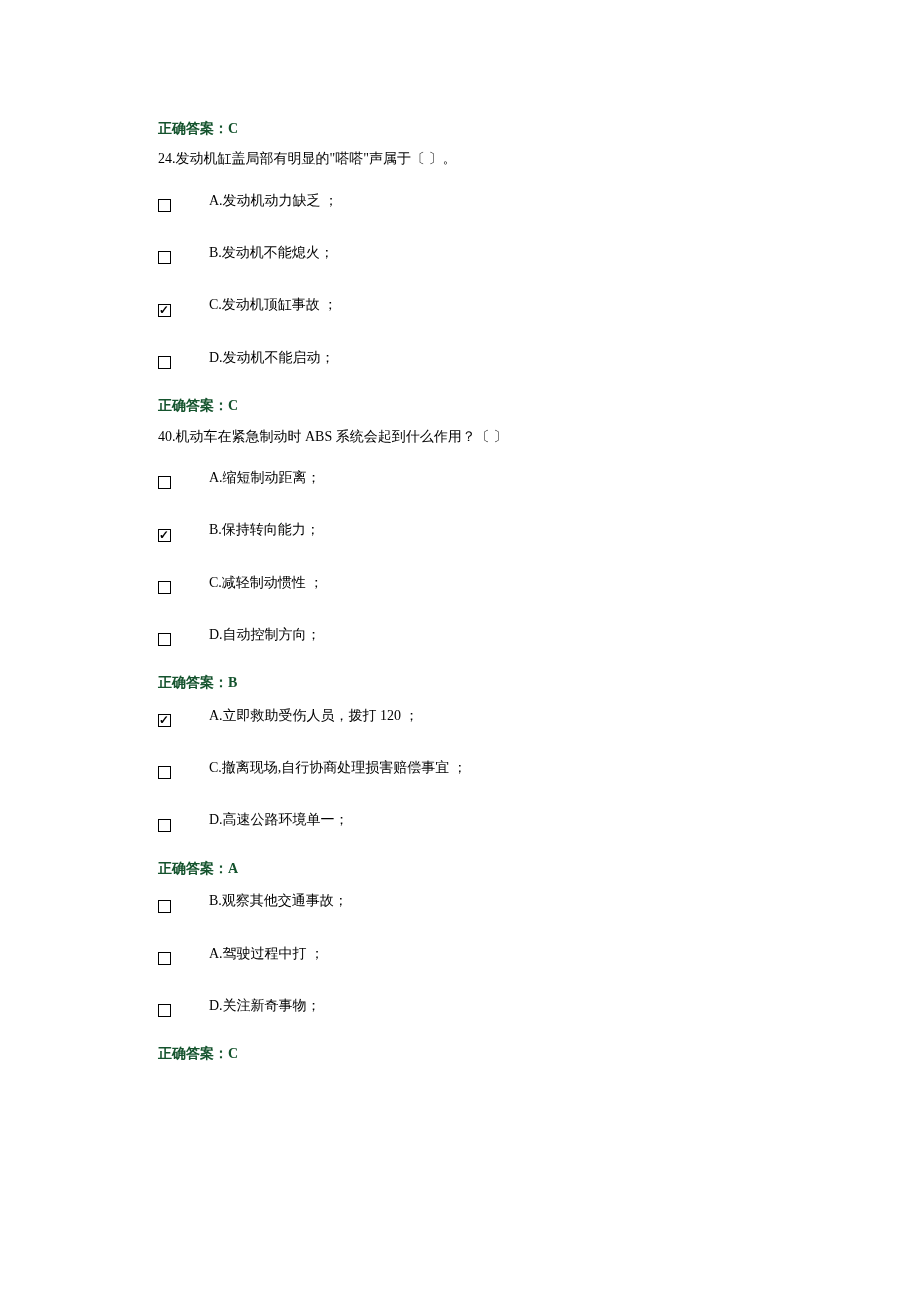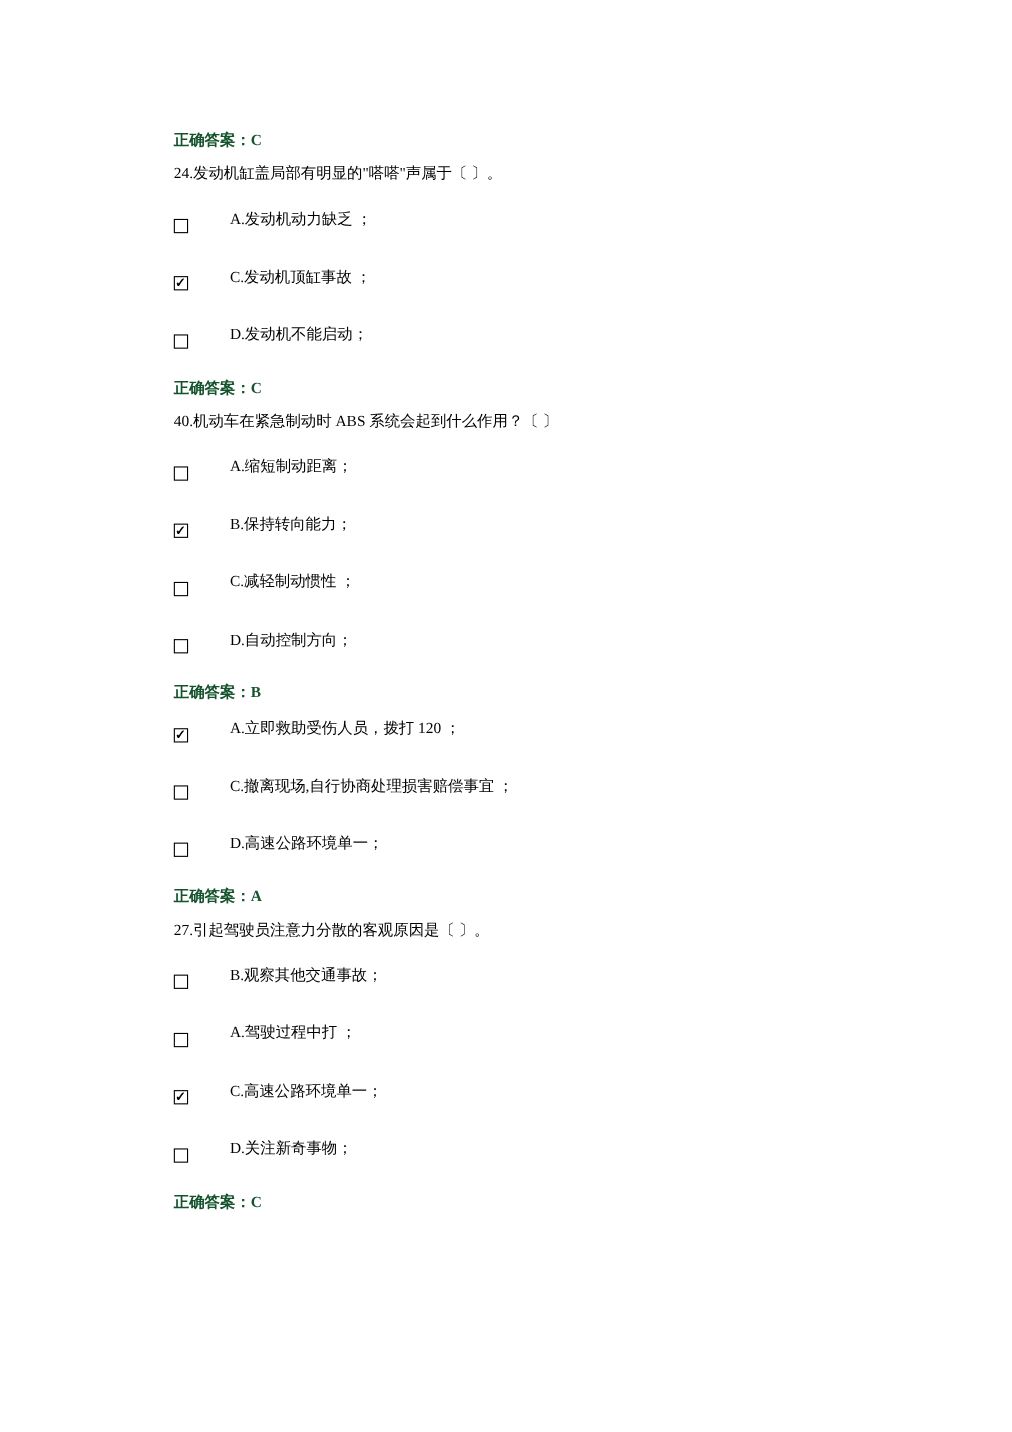--- a/index.html
+++ b/index.html
@@ -62,20 +62,24 @@
 
 <div id="content">
     <div class="answer-label">正确答案：C</div>
     <div class="question-block">
       <div class="question-text">24.发动机缸盖局部有明显的"嗒嗒"声属于〔 〕。</div>
       <div class="option-row">
         <span class="checkbox"></span>
         <span class="option-text">A.发动机动力缺乏 ；</span>
       </div>
       <div class="option-row">
+        <span class="checkbox"></span>
+        <span class="option-text">B.发动机不能熄火；</span>
+      </div>
+      <div class="option-row">
         <span class="checkbox checked"></span>
         <span class="option-text">C.发动机顶缸事故 ；</span>
       </div>
       <div class="option-row">
         <span class="checkbox"></span>
         <span class="option-text">D.发动机不能启动；</span>
       </div>
     </div>
     <div class="answer-label">正确答案：C</div>
     <div class="question-block">
@@ -107,32 +111,27 @@
         <span class="checkbox"></span>
         <span class="option-text">C.撤离现场,自行协商处理损害赔偿事宜 ；</span>
       </div>
       <div class="option-row">
         <span class="checkbox"></span>
         <span class="option-text">D.高速公路环境单一；</span>
       </div>
     </div>
     <div class="answer-label">正确答案：A</div>
     <div class="question-block">
-      <div class="question-text">27.引起驾驶员注意力分散的客观原因是〔 〕。</div>
       <div class="option-row">
         <span class="checkbox"></span>
         <span class="option-text">B.观察其他交通事故；</span>
       </div>
       <div class="option-row">
         <span class="checkbox"></span>
         <span class="option-text">A.驾驶过程中打    ；</span>
-      </div>
-      <div class="option-row">
-        <span class="checkbox checked"></span>
-        <span class="option-text">C.高速公路环境单一；</span>
       </div>
       <div class="option-row">
         <span class="checkbox"></span>
         <span class="option-text">D.关注新奇事物；</span>
       </div>
     </div>
     <div class="answer-label">正确答案：C</div>
   </div>
 
 </body></html>

